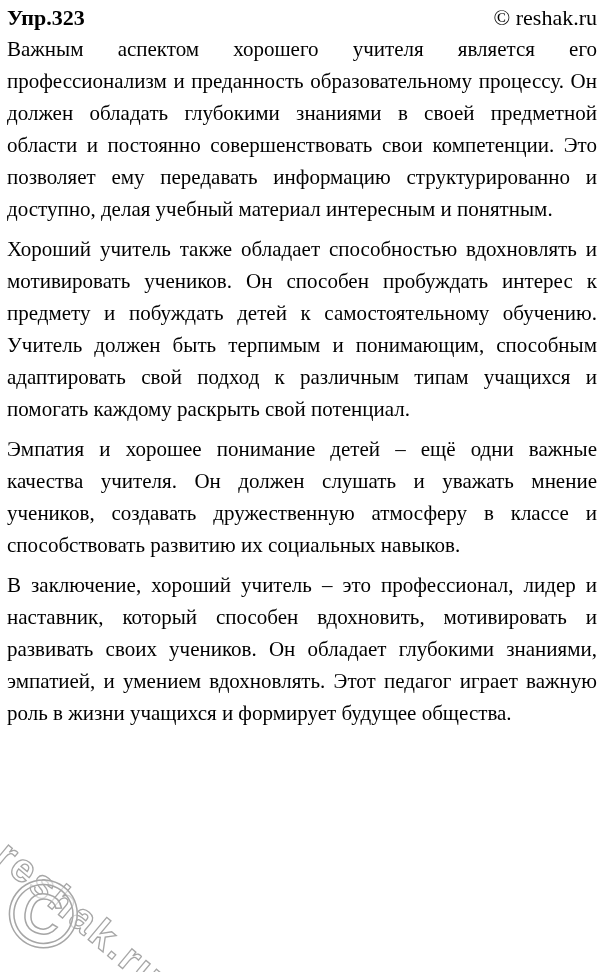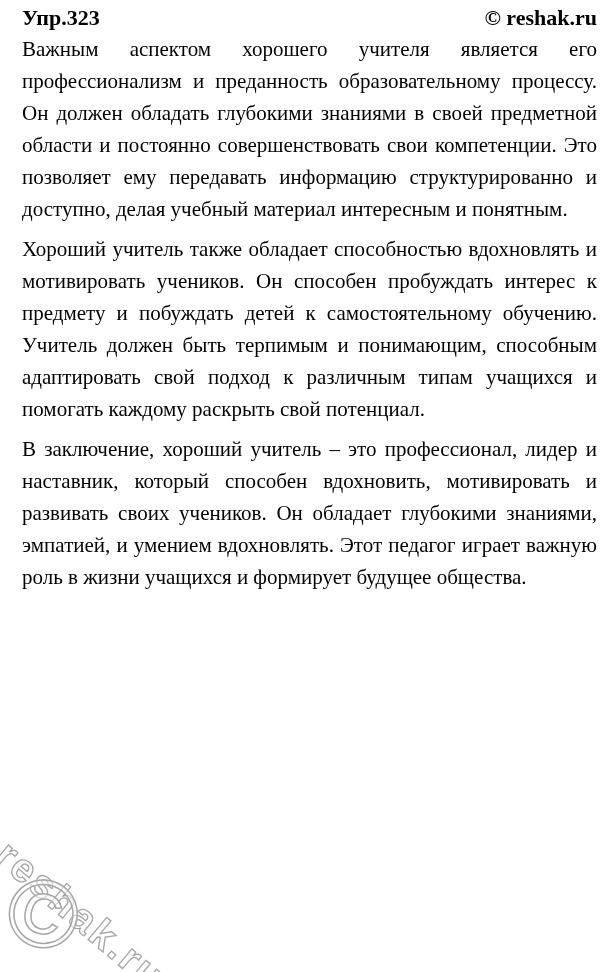--- a/index.html
+++ b/index.html
@@ -10,34 +10,34 @@
     background: #ffffff;
     color: #000000;
     font-family: "Liberation Serif", serif;
     position: relative;
     overflow: hidden;
   }
   .page {
     position: relative;
     width: 603px;
     height: 972px;
-    padding: 5px 6px 0 22px;
+    padding: 5px 6px 0 7px;
   }
   .header {
     display: flex;
     justify-content: space-between;
     align-items: baseline;
     font-size: 22px;
     line-height: 26px;
   }
   .exercise-number {
     font-weight: bold;
   }
   .copyright-label {
-    font-weight: bold;
+    font-weight: normal;
     margin-left: 40px;
   }
   .doc-body {
     margin-top: 2px;
     font-size: 21px;
     line-height: 32px;
     text-align: justify;
     text-justify: inter-word;
   }
   .doc-body p {
@@ -86,20 +86,21 @@
 <div class="page">
 
   <div class="header">
     <span class="exercise-number">Упр.323</span>
     <span class="copyright-label">© reshak.ru</span>
   </div>
 
   <div class="doc-body">
     <p>Важным аспектом хорошего учителя является его профессионализм и преданность образовательному процессу. Он должен обладать глубокими знаниями в своей предметной области и постоянно совершенствовать свои компетенции. Это позволяет ему передавать информацию структурированно и доступно, делая учебный материал интересным и понятным.</p>
     <p>Хороший учитель также обладает способностью вдохновлять и мотивировать учеников. Он способен пробуждать интерес к предмету и побуждать детей к самостоятельному обучению. Учитель должен быть терпимым и понимающим, способным адаптировать свой подход к различным типам учащихся и помогать каждому раскрыть свой потенциал.</p>
+    <p>Эмпатия и хорошее понимание детей – ещё одни важные качества учителя. Он должен слушать и уважать мнение учеников, создавать дружественную атмосферу в классе и способствовать развитию их социальных навыков.</p>
     <p>В заключение, хороший учитель – это профессионал, лидер и наставник, который способен вдохновить, мотивировать и развивать своих учеников. Он обладает глубокими знаниями, эмпатией, и умением вдохновлять. Этот педагог играет важную роль в жизни учащихся и формирует будущее общества.</p>
   </div>
 
   <div class="watermark">
     <span class="wm-text">reshak.ru</span>
     <span class="wm-symbol">©</span>
   </div>
 
 </div>
 

